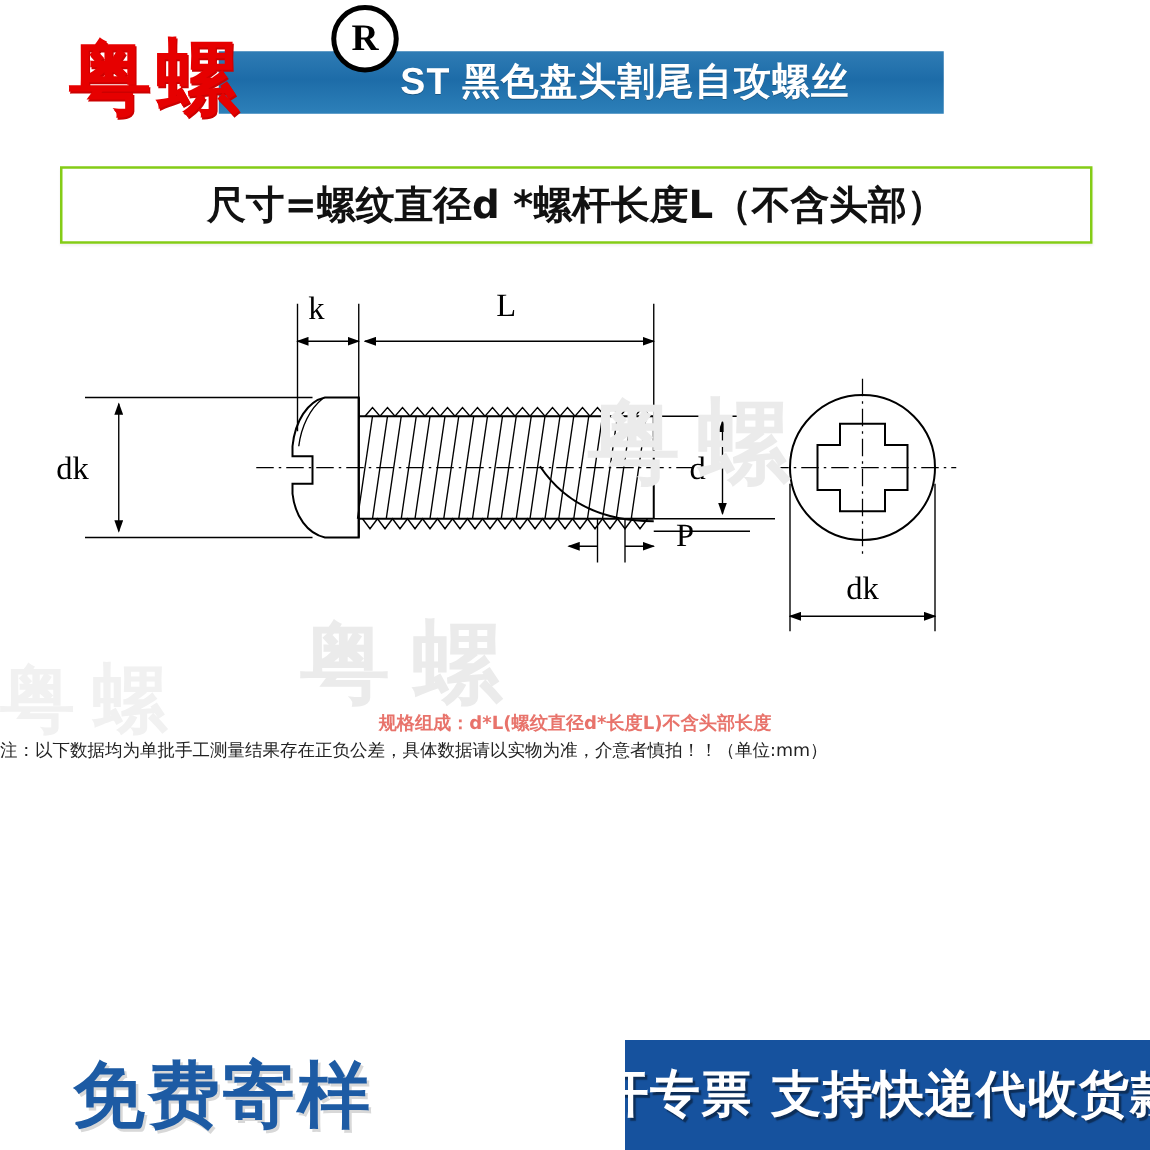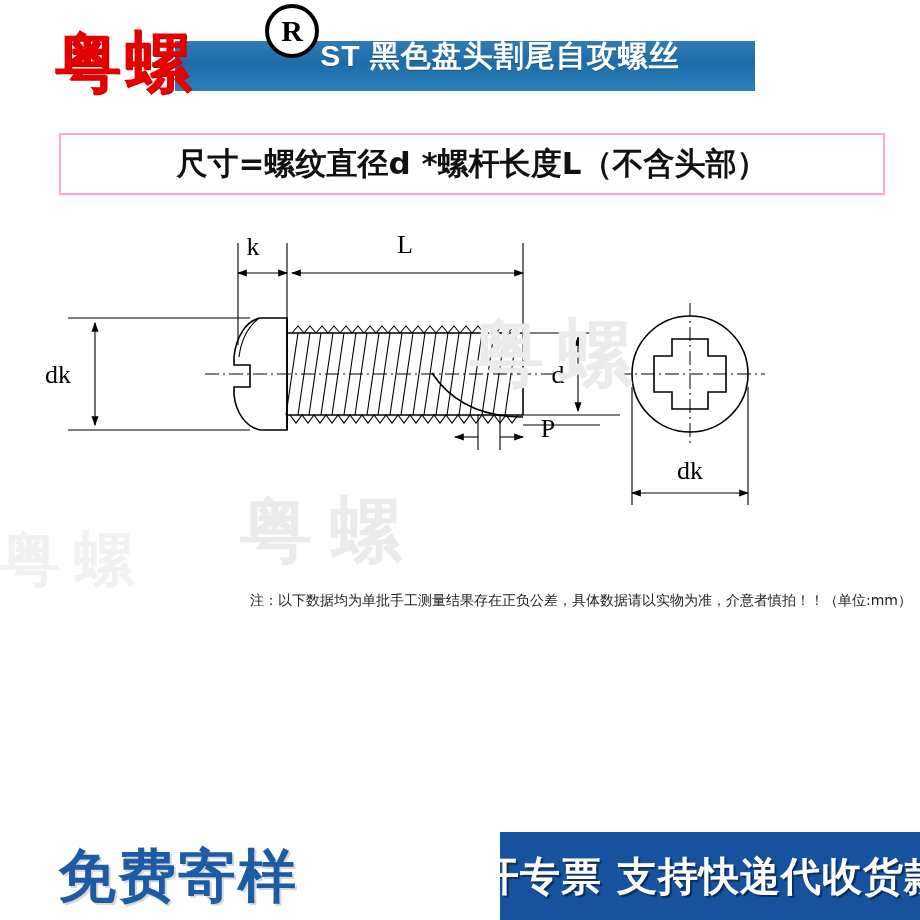--- a/index.html
+++ b/index.html
@@ -8,21 +8,21 @@
     background:#ffffff;
     font-family:"Liberation Sans","DejaVu Sans",sans-serif;
     overflow:hidden;position:relative;
   }
   .page{position:relative;width:920px;height:920px;background:#fff;}
 
   
   .title-bar{
     position:absolute;left:175px;top:41px;width:580px;height:50px;
     background:linear-gradient(180deg,#2f7cb5 0%,#1d6ca8 45%,#2d80b9 100%);
-    display:flex;align-items:flex-start;justify-content:center;
+    display:flex;align-items:center;justify-content:center;
     overflow:hidden;
   }
   .title-bar .title-text{
     color:#ffffff;font-size:30px;font-weight:bold;letter-spacing:1px;
     white-space:nowrap;line-height:1;
     text-shadow:0 1px 0 rgba(0,0,0,.25);
     padding-left:70px;
   }
   .reg-mark{
     position:absolute;left:265px;top:4px;width:46px;height:46px;
@@ -36,24 +36,23 @@
     position:absolute;left:55px;top:30px;z-index:7;
     color:#e60000;font-size:66px;font-weight:bold;line-height:1;
     letter-spacing:4px;white-space:nowrap;
     font-family:"DejaVu Sans","Liberation Sans",sans-serif;
     text-shadow:1px 1px 0 #c00;
   }
 
   
   .subtitle-box{
     position:absolute;left:48px;top:133px;width:822px;height:58px;
-    border:2px solid #f9a8d4;background:#fff;
+    border:2px solid #84cc16;background:#fff;
     display:flex;align-items:center;justify-content:center;
     box-shadow:0 2px 2px rgba(0,0,0,.06);
-    margin-left:11px;
   }
   .subtitle-box .sub-text{
     font-size:31px;font-weight:bold;color:#111;white-space:nowrap;
     font-family:"DejaVu Sans","Liberation Sans",sans-serif;
   }
 
   
   .drawing{position:absolute;left:0;top:215px;width:920px;height:350px;}
 
   
@@ -66,21 +65,21 @@
   .wm-b{left:240px;top:483px;font-size:72px;letter-spacing:18px;}
   .wm-c{left:0px;top:520px;font-size:60px;letter-spacing:14px;color:#f1f1f1;}
 
   
   .note-red{
     position:absolute;left:0;top:569px;width:920px;text-align:center;
     color:#e8736b;font-size:14.5px;font-weight:bold;white-space:nowrap;
     font-family:"DejaVu Sans","Liberation Sans",sans-serif;z-index:3;
   }
   .note-black{
-    position:absolute;left:0;top:592px;width:912px;text-align:right;
+    position:absolute;left:0;top:592px;width:912px;text-align:left;
     color:#222;font-size:14px;white-space:nowrap;
     font-family:"DejaVu Sans","Liberation Sans",sans-serif;z-index:3;
   }
 
   .table-clip{
     position:absolute;left:14px;top:632px;width:890px;height:205px;
     overflow:hidden;
   }
 
   
@@ -246,20 +245,21 @@
 
       <line class="lnT" x1="632" y1="172" x2="632" y2="290"></line>
       <line class="lnT" x1="748" y1="172" x2="748" y2="290"></line>
       <line class="lnT" x1="632" y1="278" x2="748" y2="278" marker-start="url(#arL)" marker-end="url(#ar)"></line>
       <text class="txt" x="690" y="264" text-anchor="middle">dk</text>
     </svg>
   </div>
 
   <div class="wm wm-c">粤螺</div>
 
+  <div class="note-red">规格组成：d*L(螺纹直径d*长度L)不含头部长度</div>
   <div class="note-black">注：以下数据均为单批手工测量结果存在正负公差，具体数据请以实物为准，介意者慎拍！！（单位:mm）</div>
 
   <div class="table-clip">
     
   </div>
 
   <div class="banner">
     <div class="banner-right">
       <span class="br-text">可开专票 支持快递代收货款</span>
     </div>

